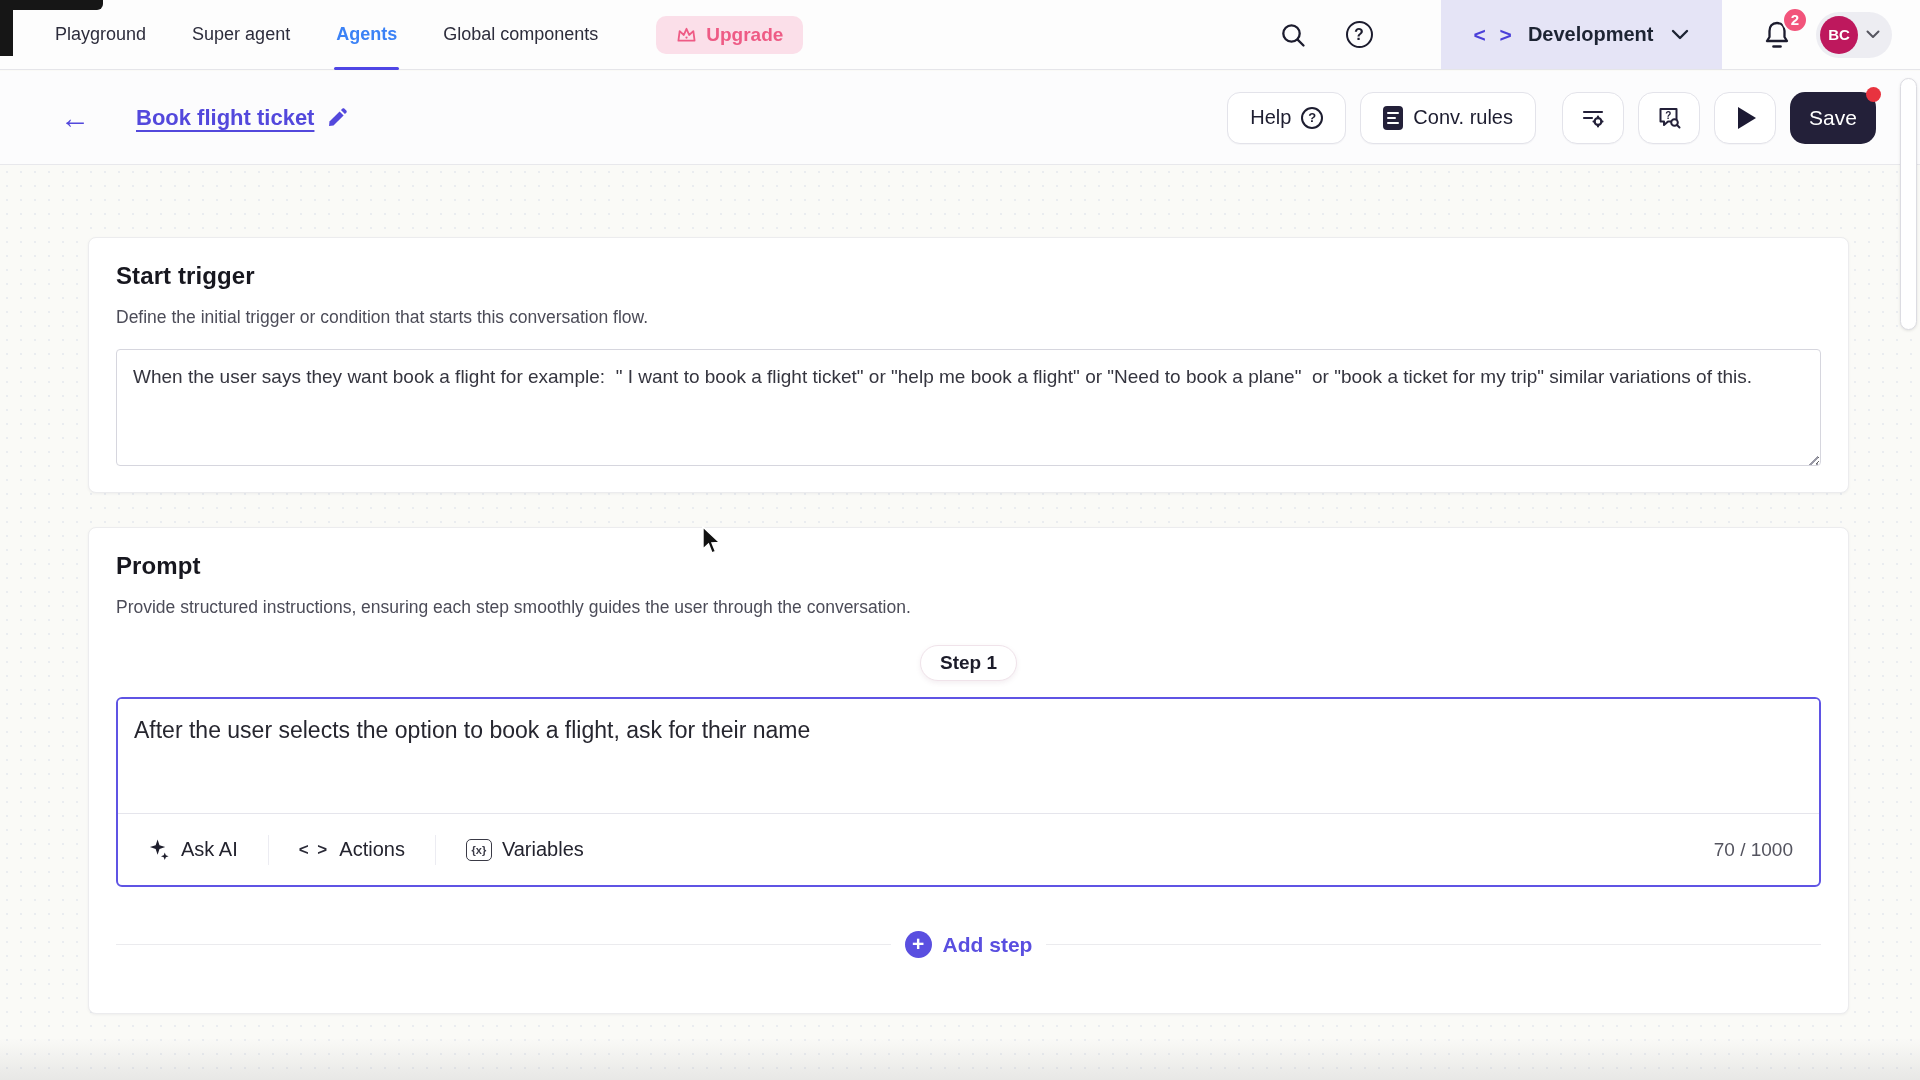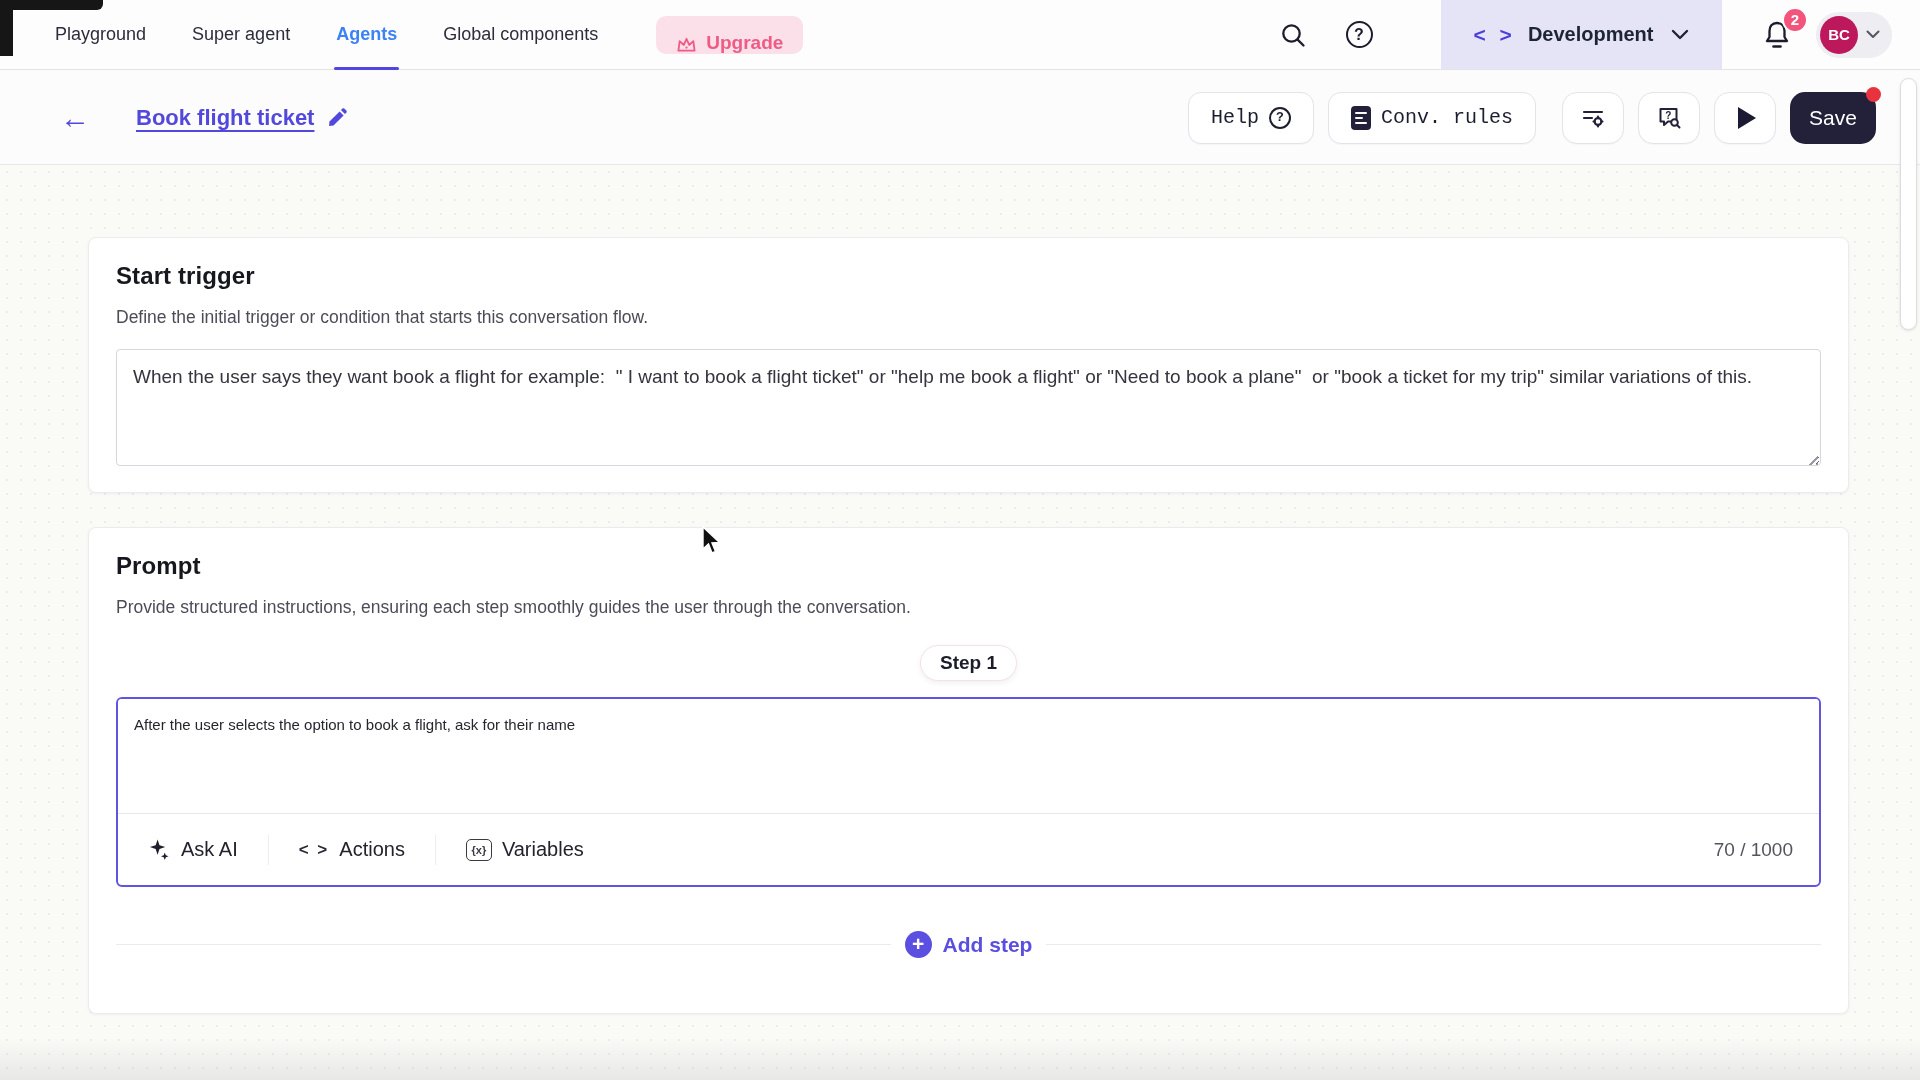--- a/index.html
+++ b/index.html
@@ -21,21 +21,21 @@
     display:flex; align-items:center; cursor:pointer; white-space:nowrap;
   }
   .nav-item.active { font-weight:700; color:#3b82f6; }
   .nav-item.active::after {
     content:""; position:absolute; left:-2px; right:-2px; bottom:-1px;
     height:3px; background:#4f46e5; border-radius:2px;
   }
   .upgrade-btn {
     margin-left:58px; align-self:center; height:38px; padding:0 20px;
     background:#fbdfe9; color:#ee5b85; border:none; border-radius:10px;
-    font-size:19px; font-weight:700; display:flex; align-items:flex-end; gap:9px;
+    font-size:19px; font-weight:700; display:flex; align-items:center; gap:9px;
     cursor:pointer; font-family:inherit;
   }
   .nav-spacer { flex:1; }
   .icon-btn-plain {
     background:none; border:none; cursor:pointer; align-self:center;
     display:flex; align-items:center; justify-content:center;
     width:40px; height:40px;
   }
   .help-circle {
     width:27px; height:27px; border:2.2px solid #1c1c2e; border-radius:50%;
@@ -79,21 +79,21 @@
   .flow-title {
     margin-left:38px; font-size:22px; font-weight:700; color:#5348dc;
     text-decoration:underline; text-decoration-thickness:2px; text-underline-offset:5px;
     cursor:pointer;
   }
   .edit-pencil { margin-left:12px; cursor:pointer; background:none; border:none; display:flex; }
   .tb-right { margin-left:auto; display:flex; align-items:center; gap:14px; padding-right:44px; }
   .pill-btn {
     height:52px; background:#fff; border:1px solid #e3e3ea; border-radius:13px;
     display:flex; align-items:center; gap:10px; padding:12px 22px; cursor:pointer;
-    font-size:20px; color:#1d1d30; font-family:Liberation Mono, monospace;
+    font-size:20px; color:#1d1d30; font-family:Liberation Sans, sans-serif;
     box-shadow:0 1px 1px rgba(25,25,60,0.03);
   }
   .sq-btn {
     width:62px; height:52px; background:#fff; border:1px solid #e3e3ea;
     border-radius:15px; display:flex; align-items:center; justify-content:center;
     cursor:pointer; box-shadow:0 1px 1px rgba(25,25,60,0.03);
   }
   .help-q {
     width:22px; height:22px; border:2px solid #1d1d30; border-radius:50%;
     display:flex; align-items:center; justify-content:center; font-size:13px; font-weight:700;
@@ -154,21 +154,21 @@
     border-radius:18px; box-shadow:0 2px 5px rgba(140,90,120,0.10);
     font-size:19px; font-weight:700; color:#1c1c2a;
     display:flex; align-items:center;
   }
   .prompt-box {
     margin-top:16px; border:2px solid #5f54e4; border-radius:6px;
     background:#fff; overflow:hidden;
   }
   .prompt-text {
     width:100%; height:114px; border:none; outline:none; resize:none;
-    padding:15px 16px; font-family:inherit; font-size:15px; color:#26262f; line-height:1.45;
+    padding:15px 16px; font-family:inherit; font-size:23px; color:#26262f; line-height:1.45;
     display:block; background:#fff;
   }
   .prompt-toolbar {
     height:72px; border-top:1px solid #e5e5ec; display:flex; align-items:center;
     padding:0 26px;
   }
   .pt-item {
     display:flex; align-items:center; gap:10px; background:none; border:none;
     font-family:inherit; font-size:20px; font-weight:500; color:#23232e; cursor:pointer;
     padding:0 4px;

